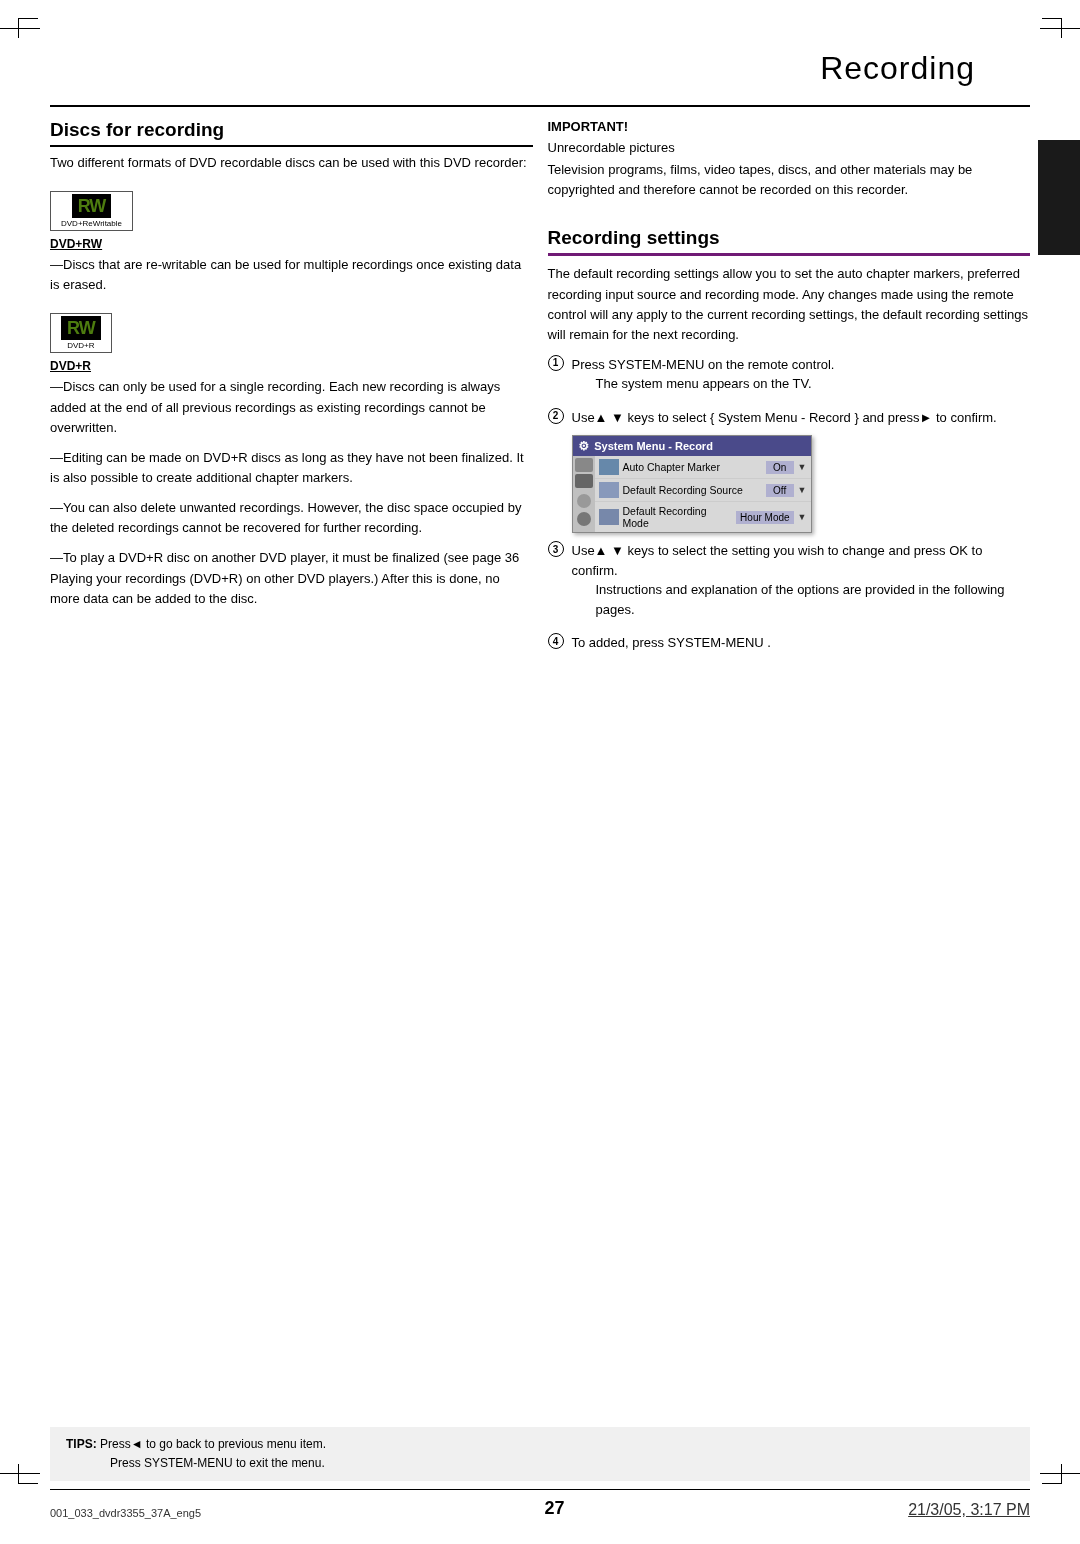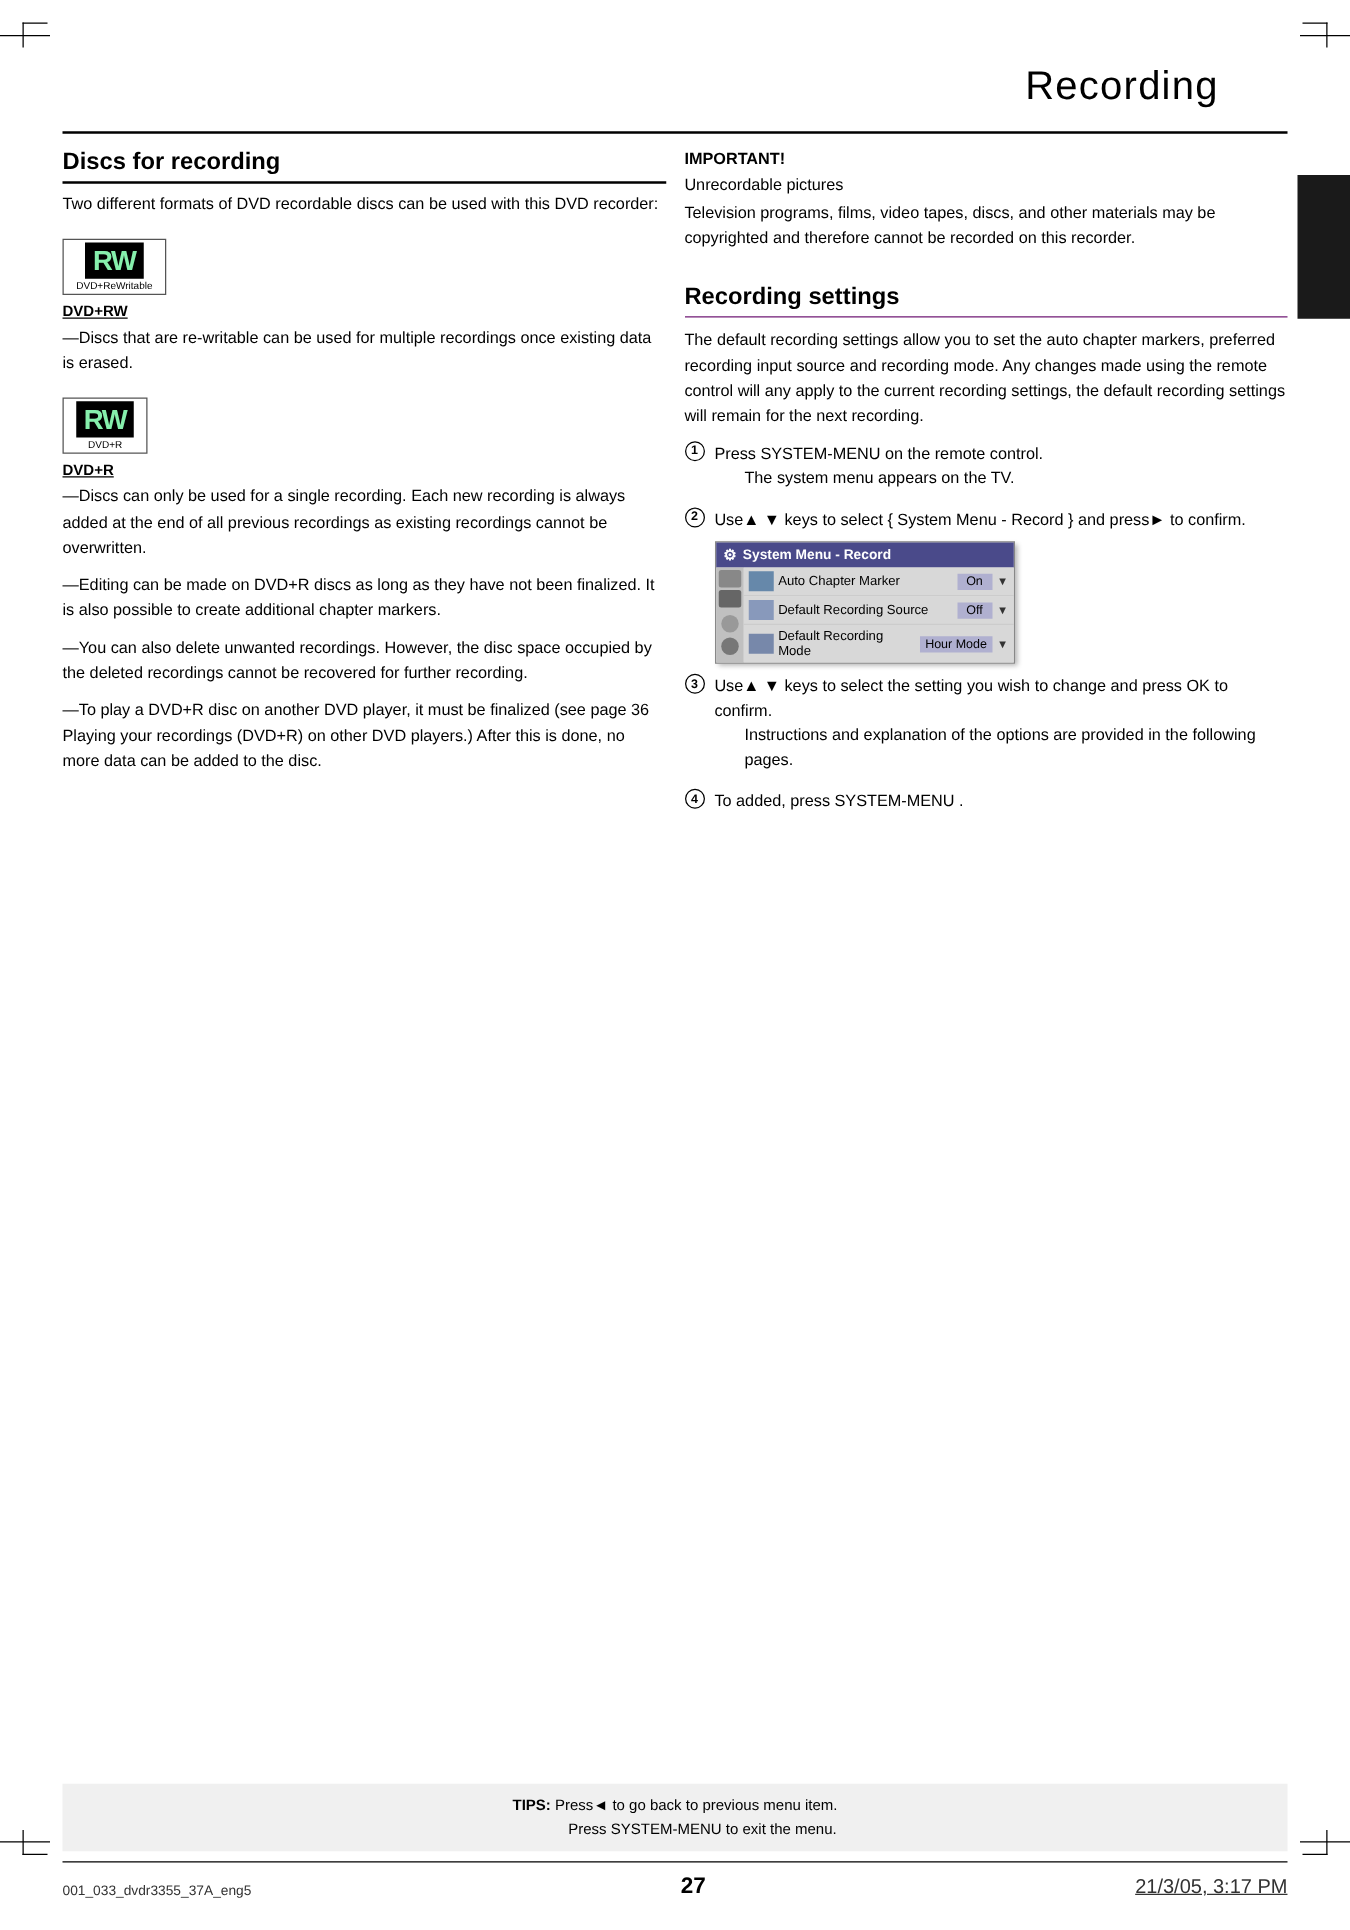--- a/index.html
+++ b/index.html
@@ -109,45 +109,45 @@
       margin-bottom: 6px;
       padding-bottom: 4px;
       border-bottom: 2px solid #000;
     }
 
     .section-subtitle {
       font-size: 19px;
       font-weight: bold;
       margin-bottom: 8px;
       padding-bottom: 4px;
-      border-bottom: 1px solid #701a75;
+      border-bottom: 3px solid #701a75;
     }
 
     
     .body-text {
       font-size: 13px;
       line-height: 1.55;
       margin-bottom: 10px;
     }
 
     
     .dvd-icon-box {
       display: inline-block;
       border: 1px solid #555;
       padding: 4px 10px 2px 10px;
       margin-bottom: 4px;
       margin-top: 8px;
       text-align: center;
     }
 
     .dvd-icon-rw {
-      font-size: 22px;
+      font-size: 18px;
       font-weight: bold;
       font-family: 'Arial Black', Arial, sans-serif;
-      color: #86efac;
+      color: #4d7c0f;
       background: #000;
       padding: 2px 6px;
       letter-spacing: -1px;
     }
 
     .dvd-label-sub {
       font-size: 8px;
       display: block;
       text-align: center;
       color: #000;
@@ -297,21 +297,20 @@
 
     .footer-rule {
       border: none;
       border-top: 1px solid #000;
       margin-bottom: 8px;
     }
 
     .footer-tips {
       font-size: 12px;
       line-height: 1.6;
-      text-align: center;
     }
 
     .tips-label {
       font-weight: bold;
     }
 
     .footer-bottom {
       display: flex;
       justify-content: space-between;
       align-items: flex-end;

